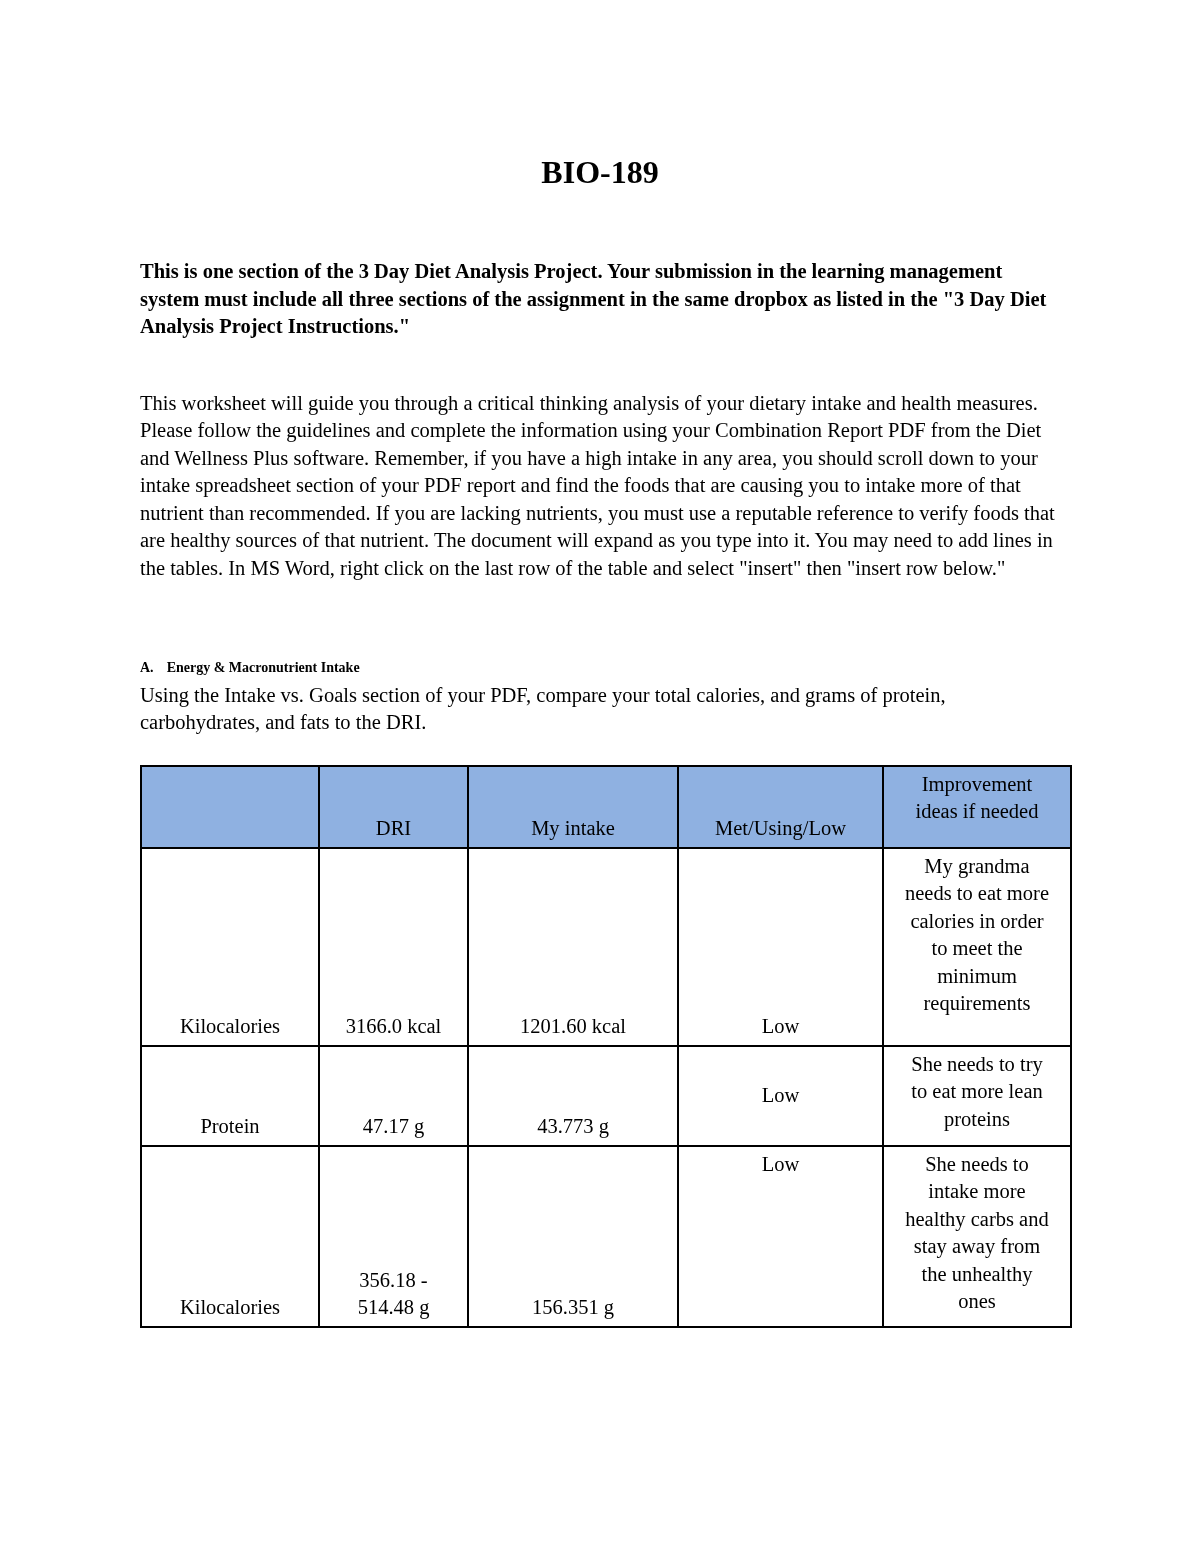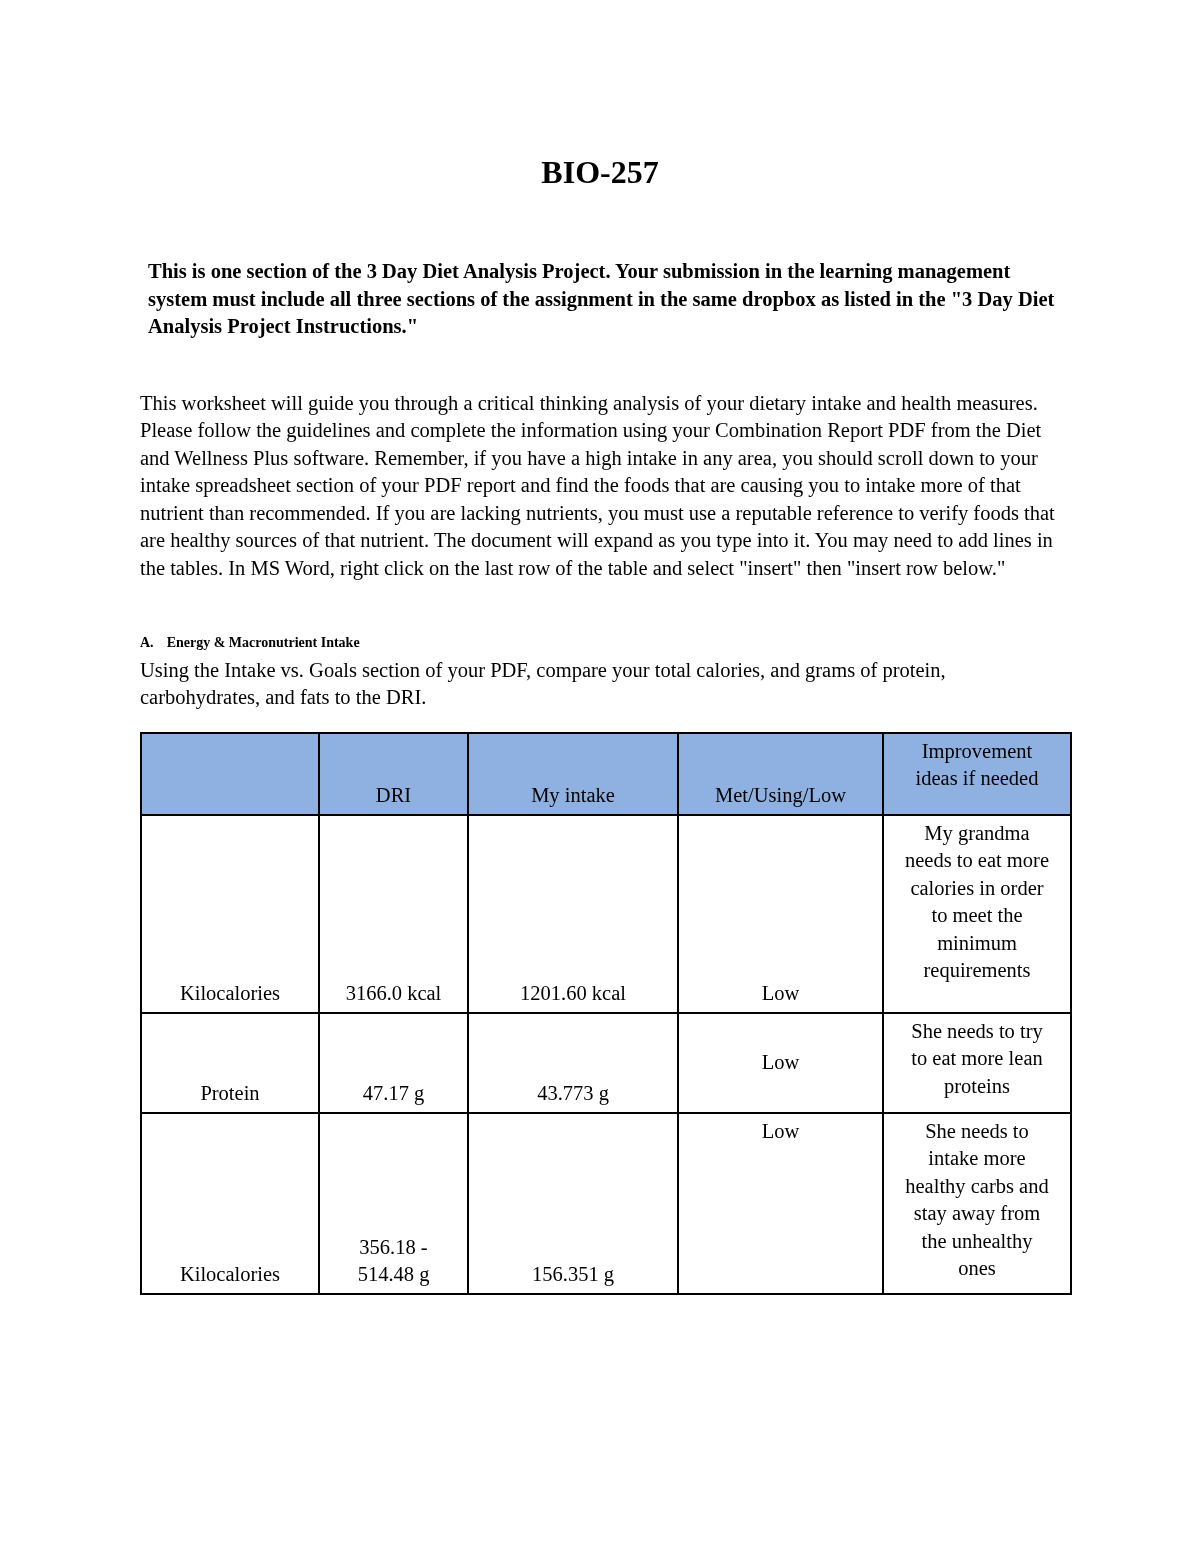--- a/index.html
+++ b/index.html
@@ -24,31 +24,31 @@
     line-height: 44px;
   }
   .doc-title span { display: block; }
   .para {
     width: 920px;
     font-size: 20.5px;
     line-height: 27.5px;
     margin: 0;
   }
   .bold { font-weight: bold; }
-  .submission-note { margin-bottom: 49px; margin-left: 8px; }
-  .instructions { margin-bottom: 47px; }
+  .submission-note { margin-bottom: 49px; }
+  .instructions { margin-bottom: 72px; }
   .section-heading {
     width: 920px;
     margin: 0;
     font-size: 14px;
     line-height: 27.5px;
     font-weight: bold;
   }
   .section-heading .sec-label { margin-right: 13px; }
-  .section-desc { margin-bottom: 20px; }
+  .section-desc { margin-bottom: 28px; }
   table.intake-table {
     border-collapse: collapse;
     table-layout: fixed;
     width: 930px;
   }
   .intake-table th, .intake-table td {
     border: 2px solid #000;
     font-size: 20.5px;
     line-height: 27.5px;
     font-weight: normal;
@@ -70,21 +70,21 @@
   .cell-left  { text-align: left; padding-left: 10px; }
   .prewrap    { white-space: pre-line; }
   .improve    { padding-left: 10px; padding-right: 10px; }
 </style>
 </head>
 <body>
 
 <div class="page">
 
   <h1 class="doc-title">
-    <span>BIO-257</span>
+    <span>BIO-189</span>
   </h1>
 
   <p class="para bold submission-note">This is one section of the 3 Day Diet Analysis Project. Your submission in the learning management system must include all three sections of the assignment in the same dropbox as listed in the "3 Day Diet Analysis Project Instructions."</p>
 
   <p class="para instructions">This worksheet will guide you through a critical thinking analysis of your dietary intake and health measures. Please follow the guidelines and complete the information using your Combination Report PDF from the Diet and Wellness Plus software. Remember, if you have a high intake in any area, you should scroll down to your intake spreadsheet section of your PDF report and find the foods that are causing you to intake more of that nutrient than recommended. If you are lacking nutrients, you must use a reputable reference to verify foods that are healthy sources of that nutrient. The document will expand as you type into it. You may need to add lines in the tables. In MS Word, right click on the last row of the table and select "insert" then "insert row below."</p>
 
   <h2 class="section-heading">
     <span class="sec-label">A.</span><span>Energy &amp; Macronutrient Intake</span>
   </h2>
   <p class="para section-desc">Using the Intake vs. Goals section of your PDF, compare your total calories, and grams of protein, carbohydrates, and fats to the DRI.</p>

